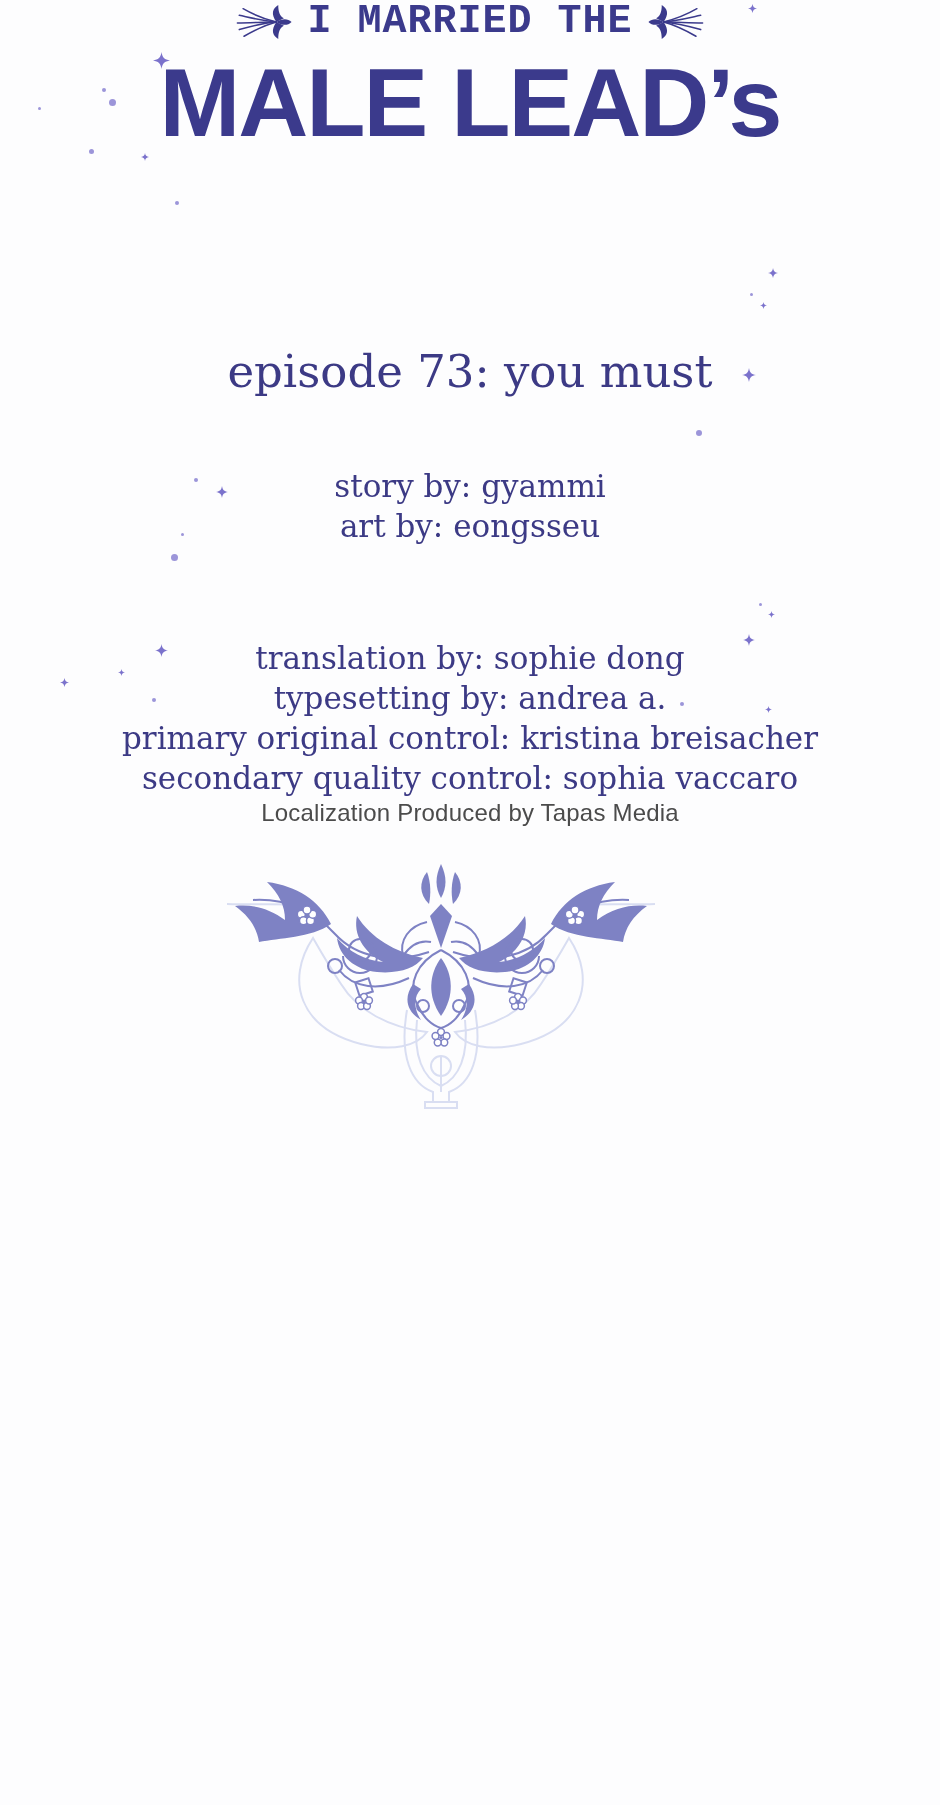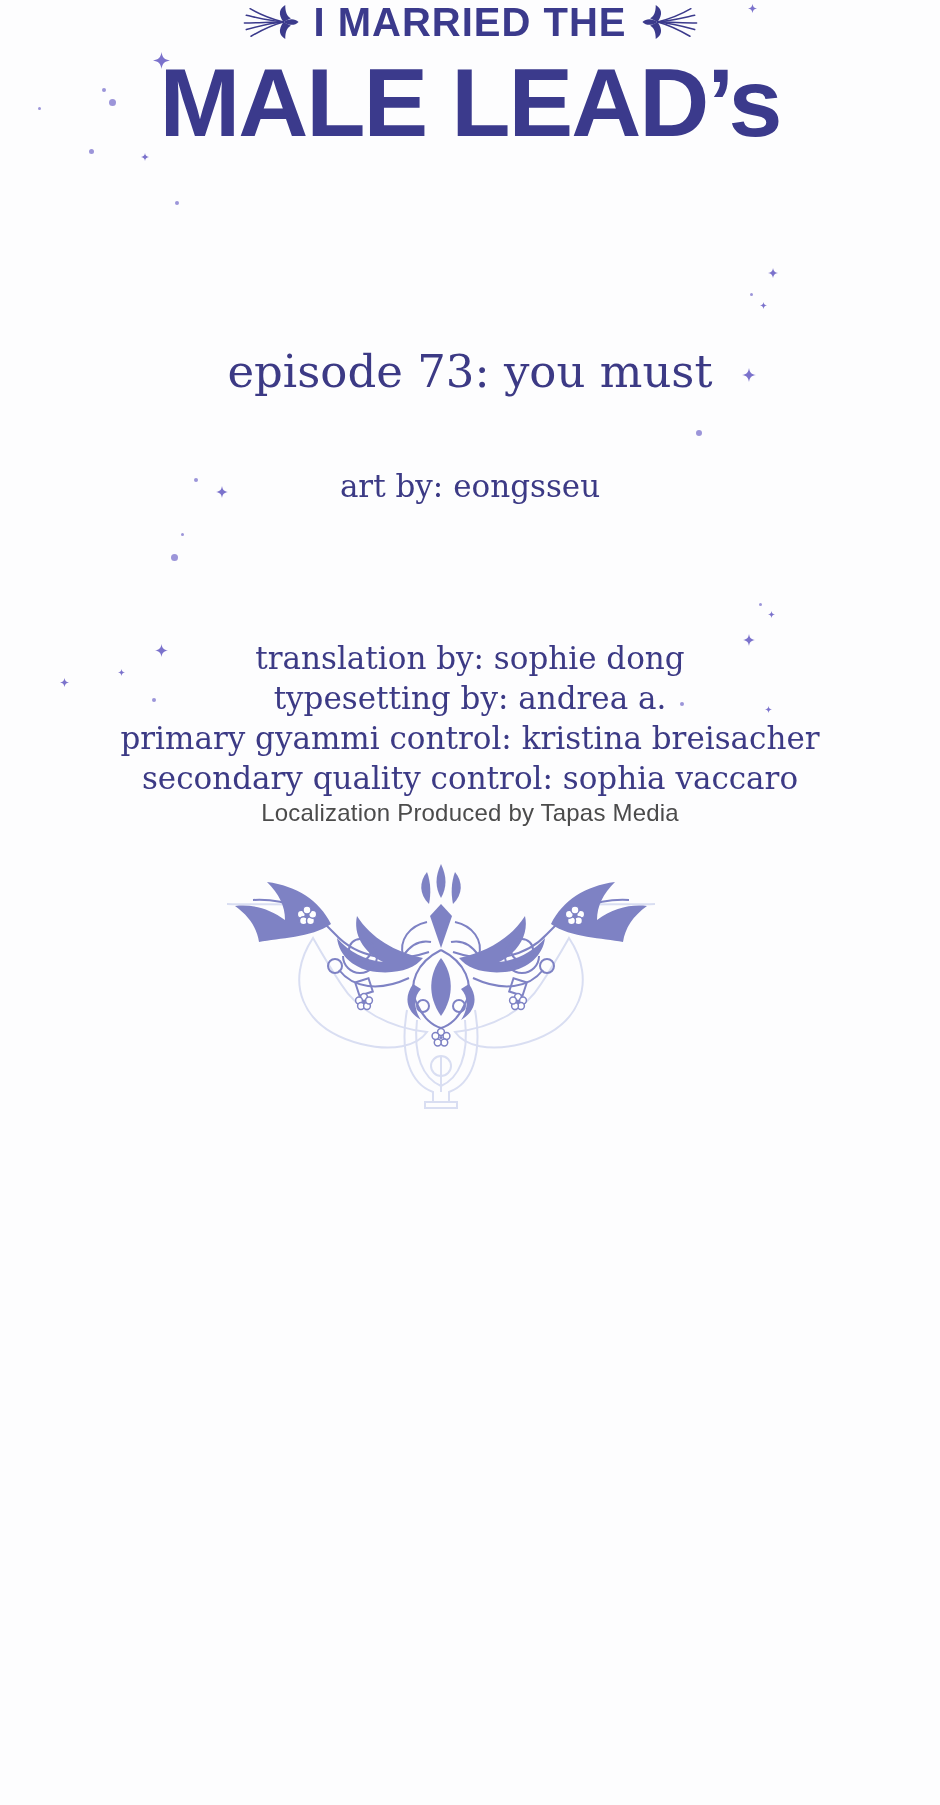--- a/index.html
+++ b/index.html
@@ -17,21 +17,21 @@
     background:var(--bg);
     font-family:"Liberation Sans",sans-serif;
     overflow:hidden;
     position:relative;
   }
   .page{position:absolute;inset:0;}
   .abs{position:absolute;left:0;width:100%;text-align:center;}
   
   .title-line1{
     top:2px;display:flex;align-items:center;justify-content:center;gap:14px;
-    color:var(--accent);font-weight:bold;font-size:40px;letter-spacing:1px;line-height:1;
+    color:var(--accent);font-weight:bold;font-size:40px;letter-spacing:1px;line-height:1;font-family:Liberation Mono, monospace;
   }
   .fleur{width:58px;height:38px;flex:0 0 auto;}
   .title-line2{
     top:54px;color:var(--accent);font-weight:bold;font-size:97px;letter-spacing:-2px;line-height:1;text-align:center;
   }
   .title-line3{
     top:156px;color:var(--accent);font-weight:bold;font-size:106px;letter-spacing:5px;line-height:1;
   }
   
   .uncial{font-family:"DejaVu Serif",serif;color:var(--credit);}
@@ -166,27 +166,28 @@
         <path d="M43 20 C 49 16, 55 16, 59 20 C 55 24, 49 24, 43 20 Z"></path>
       </g>
     </svg>
   </div>
 
   <div class="abs title-line2">MALE LEAD’s</div>
 
   <div class="abs uncial episode-line">episode 73: you must</div>
 
   <div class="abs uncial credits-1">
+    <div>story by: gyammi</div>
     <div>art by: eongsseu</div>
   </div>
 
   <div class="abs uncial credits-2">
     <div>translation by: sophie dong</div>
     <div>typesetting by: andrea a.</div>
-    <div>primary gyammi control: kristina breisacher</div>
+    <div>primary original control: kristina breisacher</div>
     <div>secondary quality control: sophia vaccaro</div>
   </div>
 
   <div class="abs localization-line">Localization Produced by Tapas Media</div>
 
   <svg class="ornament" viewBox="0 0 440 256">
 
     <g class="ghost">
       <path d="M6 44 C 40 45, 68 43, 96 46"></path>
       <path d="M344 46 C 372 43, 400 45, 434 44"></path>

